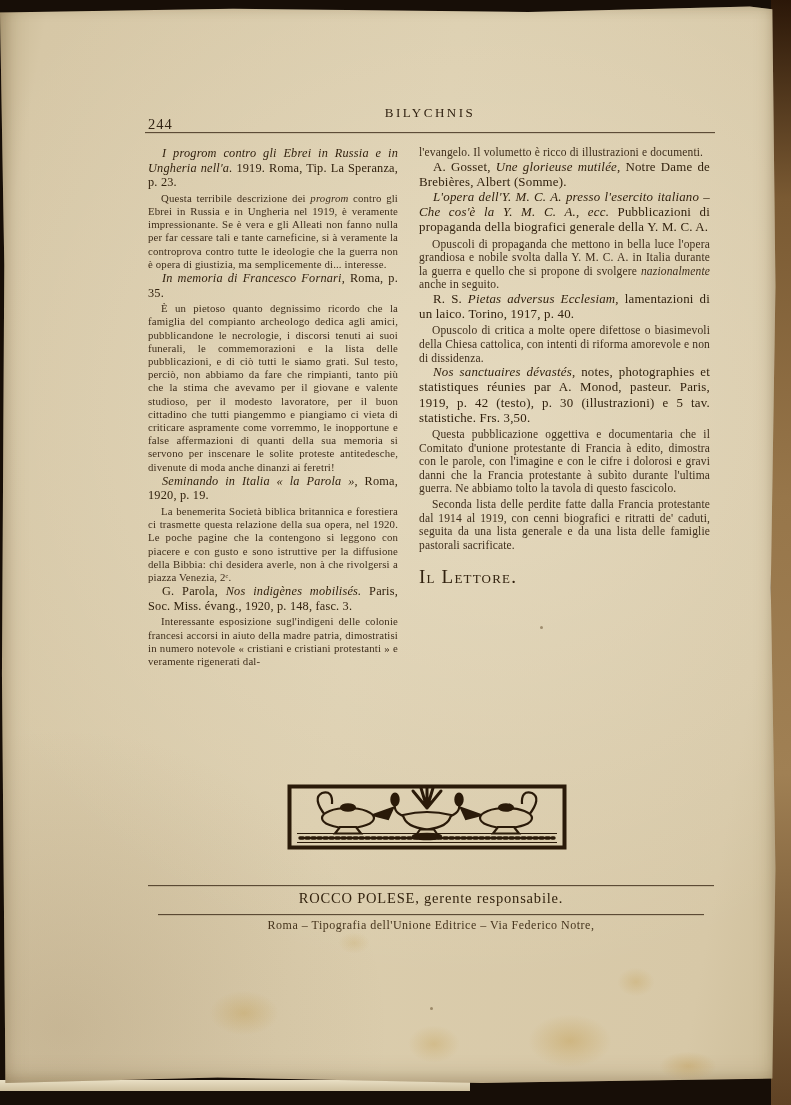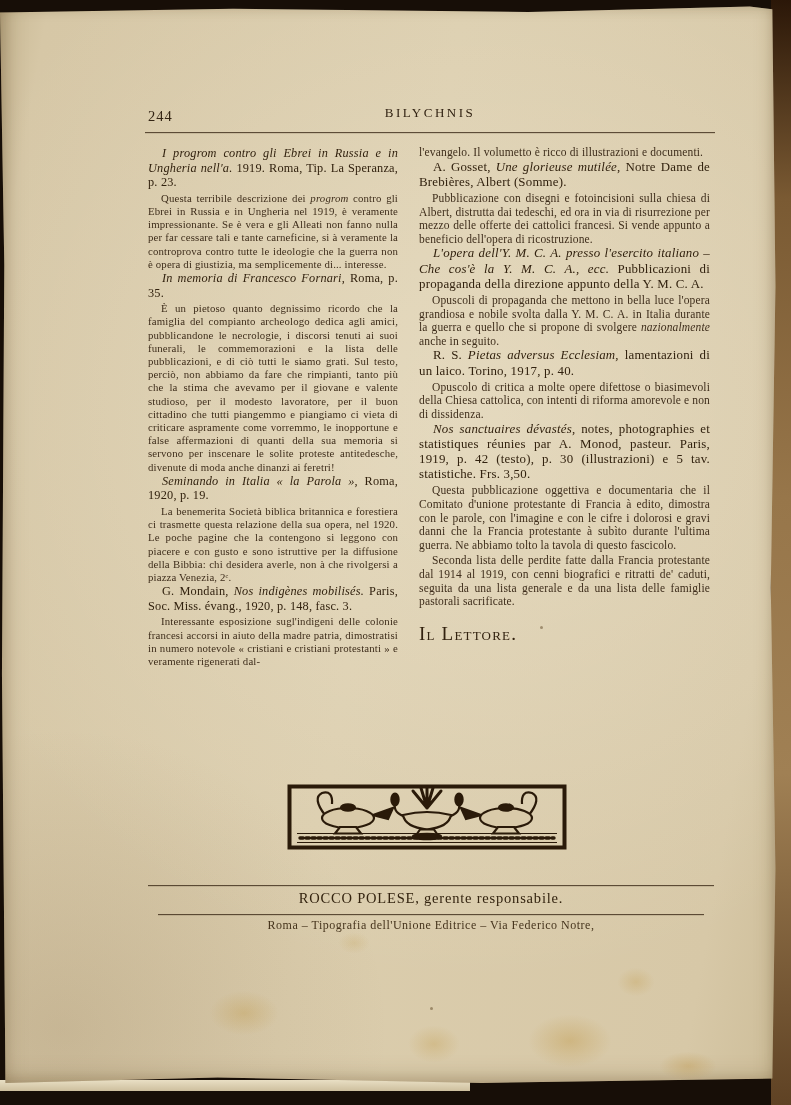--- a/index.html
+++ b/index.html
@@ -30,21 +30,21 @@
       inset 16px 0 22px -14px rgba(110,85,50,0.55),
       inset -14px 0 18px -12px rgba(110,85,50,0.5),
       inset 0 -18px 22px -14px rgba(110,85,50,0.42),
       inset 0 10px 16px -12px rgba(110,85,50,0.35);
     color: #3c2b1a;
   }
   .stain { position: absolute; border-radius: 50%; pointer-events: none; }
   .speck { position: absolute; width: 3px; height: 3px; border-radius: 50%; background: rgba(95,72,40,0.5); }
 
   .page-header { position: absolute; left: 148px; top: 96px; width: 564px; height: 24px; }
-  .page-number { position: absolute; left: 0; top: 6px; font-size: 14.5px; letter-spacing: 1px; color: #332414; }
+  .page-number { position: absolute; left: 0; top: 14px; font-size: 14.5px; letter-spacing: 1px; color: #332414; }
   .journal-title {
     position: absolute; left: 0; right: 0; top: 3px; text-align: center;
     font-size: 13px; font-weight: normal; letter-spacing: 2.5px; color: #312212;
   }
   .rule {
     position: absolute; height: 0;
     border-top: 1.4px solid rgba(56,38,20,0.78);
     box-shadow: 0 1px 0 rgba(56,38,20,0.12);
   }
   .header-rule { left: 145px; top: 126px; width: 570px; }
@@ -102,28 +102,27 @@
   <div class="rule header-rule"></div>
 
   <div class="columns">
     <div class="col col-left">
         <p class="heading"><i>I progrom contro gli Ebrei in Russia e in Ungheria nell'a.</i><span> 1919. Roma, Tip. La Speranza, p. 23.</span></p>
         <p class="body"><span>Questa terribile descrizione dei </span><i>progrom</i><span> contro gli Ebrei in Russia e in Ungheria nel 1919, è veramente impressionante. Se è vera e gli Alleati non fanno nulla per far cessare tali e tante carneficine, si à veramente la controprova contro tutte le ideologie che la guerra non è opera di giustizia, ma semplicemente di... interesse.</span></p>
         <p class="heading"><i>In memoria di Francesco Fornari</i><span>, Roma, p. 35.</span></p>
         <p class="body"><span>È un pietoso quanto degnissimo ricordo che la famiglia del compianto archeologo dedica agli amici, pubblicandone le necrologie, i discorsi tenuti ai suoi funerali, le commemorazioni e la lista delle pubblicazioni, e di ciò tutti le siamo grati. Sul testo, perciò, non abbiamo da fare che rimpianti, tanto più che la stima che avevamo per il giovane e valente studioso, per il modesto lavoratore, per il buon cittadino che tutti piangemmo e piangiamo ci vieta di criticare aspramente come vorremmo, le inopportune e false affermazioni di quanti della sua memoria si servono per inscenare le solite proteste antitedesche, divenute di moda anche dinanzi ai feretri!</span></p>
         <p class="heading"><i>Seminando in Italia « la Parola »</i><span>, Roma, 1920, p. 19.</span></p>
         <p class="body"><span>La benemerita Società biblica britannica e forestiera ci trasmette questa relazione della sua opera, nel 1920. Le poche pagine che la contengono si leggono con piacere e con gusto e sono istruttive per la diffusione della Bibbia: chi desidera averle, non à che rivolgersi a piazza Venezia, 2ᶜ.</span></p>
-        <p class="heading"><span>G. Mondain, </span><i>Nos indigènes mobilisés.</i><span> Paris, Soc. Miss. évang., 1920, p. 148, fasc. 3.</span></p>
+        <p class="heading"><span>G. Parola, </span><i>Nos indigènes mobilisés.</i><span> Paris, Soc. Miss. évang., 1920, p. 148, fasc. 3.</span></p>
         <p class="body"><span>Interessante esposizione sugl'indigeni delle colonie francesi accorsi in aiuto della madre patria, dimostratisi in numero notevole « cristiani e cristiani protestanti » e veramente rigenerati dal-</span></p>
       </div>
     <div class="col col-right">
         <p class="body-flush"><span>l'evangelo. Il volumetto è ricco di illustrazioni e documenti.</span></p>
         <p class="heading"><span>A. Gosset, </span><i>Une glorieuse mutilée</i><span>, Notre Dame de Brebières, Albert (Somme).</span></p>
-        <p class="body"><span>Pubblicazione con disegni e fotoincisioni sulla chiesa di Albert, distrutta dai tedeschi, ed ora in via di risurrezione per mezzo delle offerte dei cattolici francesi. Si vende appunto a beneficio dell'opera di ricostruzione.</span></p>
-        <p class="heading"><i>L'opera dell'Y. M. C. A. presso l'esercito italiano – Che cos'è la Y. M. C. A., ecc.</i><span> Pubblicazioni di propaganda della direzione appunto della Y. M. C. A.</span></p>
+        <p class="heading"><i>L'opera dell'Y. M. C. A. presso l'esercito italiano – Che cos'è la Y. M. C. A., ecc.</i><span> Pubblicazioni di propaganda della biografici generale della Y. M. C. A.</span></p>
         <p class="body"><span>Opuscoli di propaganda che mettono in bella luce l'opera grandiosa e nobile svolta dalla Y. M. C. A. in Italia durante la guerra e quello che si propone di svolgere </span><i>nazionalmente</i><span> anche in seguito.</span></p>
         <p class="heading"><span>R. S. </span><i>Pietas adversus Ecclesiam</i><span>, lamentazioni di un laico. Torino, 1917, p. 40.</span></p>
         <p class="body"><span>Opuscolo di critica a molte opere difettose o biasimevoli della Chiesa cattolica, con intenti di riforma amorevole e non di dissidenza.</span></p>
         <p class="heading"><i>Nos sanctuaires dévastés</i><span>, notes, photographies et statistiques réunies par A. Monod, pasteur. Paris, 1919, p. 42 (testo), p. 30 (illustrazioni) e 5 tav. statistiche. Frs. 3,50.</span></p>
         <p class="body"><span>Questa pubblicazione oggettiva e documentaria che il Comitato d'unione protestante di Francia à edito, dimostra con le parole, con l'imagine e con le cifre i dolorosi e gravi danni che la Francia protestante à subìto durante l'ultima guerra. Ne abbiamo tolto la tavola di questo fascicolo.</span></p>
         <p class="body"><span>Seconda lista delle perdite fatte dalla Francia protestante dal 1914 al 1919, con cenni biografici e ritratti de' caduti, seguita da una lista generale e da una lista delle famiglie pastorali sacrificate.</span></p>
         <p class="signature"><span>Il Lettore.</span></p>
       </div>
   </div>
 

